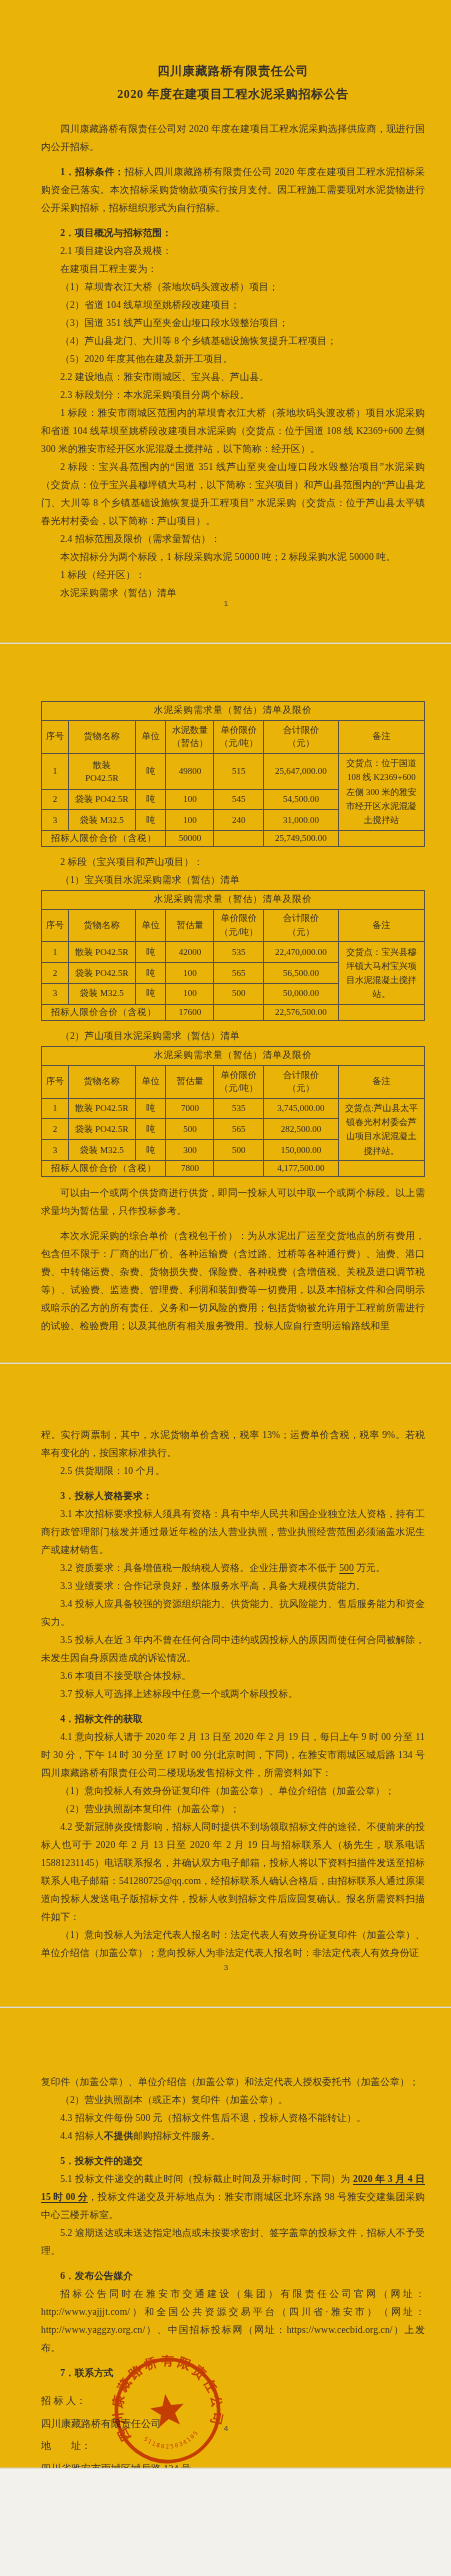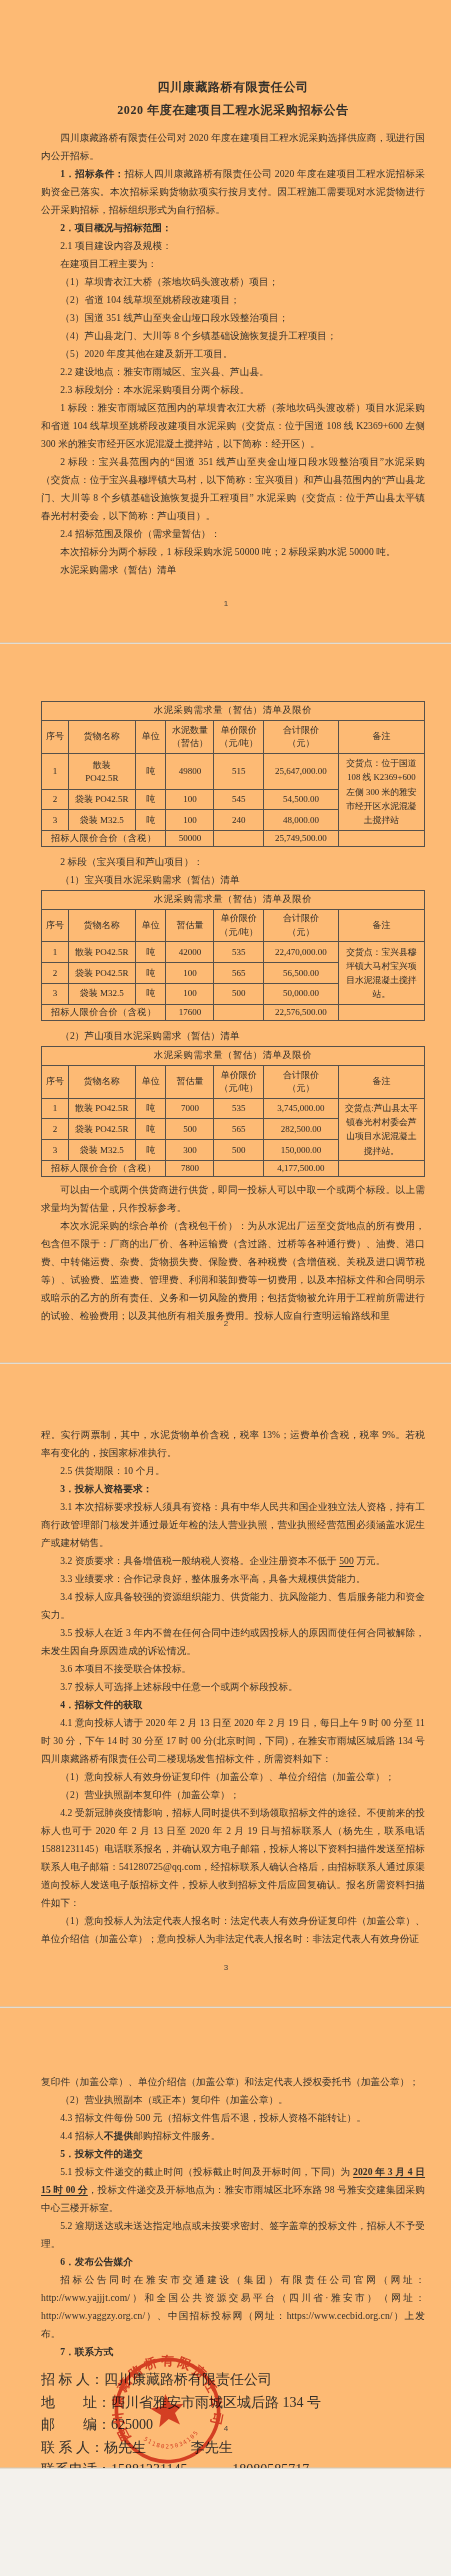--- a/index.html
+++ b/index.html
@@ -6,22 +6,22 @@
   body{
     width:452px;
     background:#f3f1ec;
     font-family:"Liberation Serif","DejaVu Serif",serif;
     color:#34302b;
   }
   .page{
     position:relative;
     width:452px;
     box-sizing:border-box;
-    background:#fdba74;
-    padding:76px 27px 0 41px;
+    background:#eab308;
+    padding:60px 27px 0 41px;
     overflow:hidden;
     border-bottom:1.7px solid #e2ddd3;
     box-shadow:inset 0 -0.6px 0 #cfc9bd;
   }
   #page1{height:644px;}
   #page2{height:720px;padding-top:56px;}
   #page3{height:644px;padding-top:62px;}
   #page4{height:461px;padding-top:65px;}
   .doc-title{
     text-align:center;
@@ -33,21 +33,21 @@
   .title-gap{height:8px;}
   p{margin:0;}
   .para{
     font-size:9.6px;
     line-height:18px;
     text-align:justify;
     text-indent:2em;
     letter-spacing:0.1px;
   }
   .cont{text-indent:0;}
-  .mt{margin-top:0;font-family:Liberation Serif, serif;}
+  .mt{margin-top:7px;font-family:Liberation Serif, serif;}
   .b{font-weight:700;}
   .u{text-decoration:underline;text-underline-offset:1.7px;}
   .pageno{
     position:absolute;
     left:0;right:0;
     bottom:35px;
     text-align:center;
     font-size:8px;
     color:#4a453f;
     font-family:"Liberation Sans","DejaVu Sans",sans-serif;
@@ -76,23 +76,24 @@
   .cement-table .remark{
     text-align:center;
     font-size:8.8px;
     line-height:1.62;
     padding:2.3px 4px;
   }
   .cement-table .flabel{letter-spacing:0.6px;}
   .lot-label{margin-top:5.6px;}
   
   .contact-row{
-    font-size:14px;
+    font-size:10px;
     line-height:22.6px;
     display:flex;
+    flex-direction:column;
   }
   .contact-row .lab{white-space:pre;}
   .contact-row .v2{margin-left:3.2em;}
   .contact-block{margin-top:8px;}
   
   .seal{
     position:absolute;
     left:112px;
     top:347px;
     width:111px;
@@ -131,20 +132,21 @@
   <p class="para">（2）省道 104 线草坝至姚桥段改建项目；</p>
   <p class="para">（3）国道 351 线芦山至夹金山垭口段水毁整治项目；</p>
   <p class="para">（4）芦山县龙门、大川等 8 个乡镇基础设施恢复提升工程项目；</p>
   <p class="para">（5）2020 年度其他在建及新开工项目。</p>
   <p class="para">2.2 建设地点：雅安市雨城区、宝兴县、芦山县。</p>
   <p class="para">2.3 标段划分：本水泥采购项目分两个标段。</p>
   <p class="para">1 标段：雅安市雨城区范围内的草坝青衣江大桥（茶地坎码头渡改桥）项目水泥采购和省道 104 线草坝至姚桥段改建项目水泥采购（交货点：位于国道 108 线 K2369+600 左侧 300 米的雅安市经开区水泥混凝土搅拌站，以下简称：经开区）。</p>
   <p class="para">2 标段：宝兴县范围内的“国道 351 线芦山至夹金山垭口段水毁整治项目”水泥采购（交货点：位于宝兴县穆坪镇大马村，以下简称：宝兴项目）和芦山县范围内的“芦山县龙门、大川等 8 个乡镇基础设施恢复提升工程项目” 水泥采购（交货点：位于芦山县太平镇春光村村委会，以下简称：芦山项目）。</p>
   <p class="para">2.4 招标范围及限价（需求量暂估）：</p>
   <p class="para">本次招标分为两个标段，1 标段采购水泥 50000 吨；2 标段采购水泥 50000 吨。</p>
+  <p class="para">1 标段（经开区）：</p>
   <p class="para">水泥采购需求（暂估）清单</p>
   <div class="pageno">1</div>
 </div>
 
 <div class="page" id="page2">
   <div class="tbl-wrap">
       <table class="cement-table">
         <colgroup>
           <col style="width: 7%;">
           <col style="width: 17.5%;">
@@ -187,21 +189,21 @@
             <td>100</td>
             <td>545</td>
             <td>54,500.00</td>
           </tr>
           <tr>
             <td>3</td>
             <td>袋装 M32.5</td>
             <td>吨</td>
             <td>100</td>
             <td>240</td>
-            <td>48,000.00</td>
+            <td>31,000.00</td>
           </tr>
           <tr>
             <td colspan="3" class="flabel">招标人限价合价（含税）</td>
             <td>50000</td>
             <td></td>
             <td>25,749,500.00</td>
             <td></td>
           </tr>
         </tbody>
       </table>

